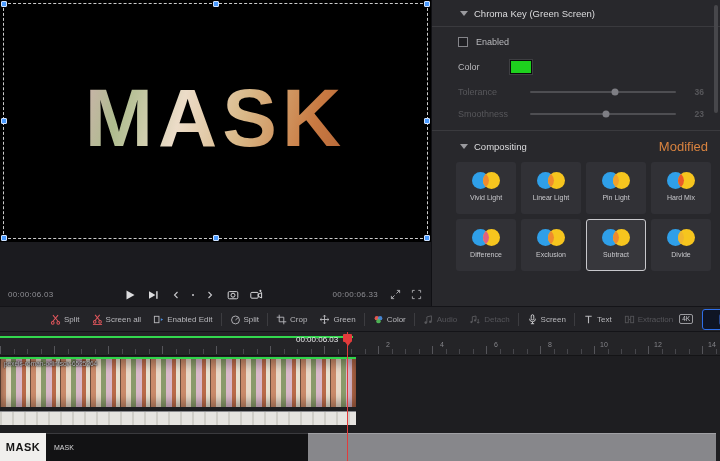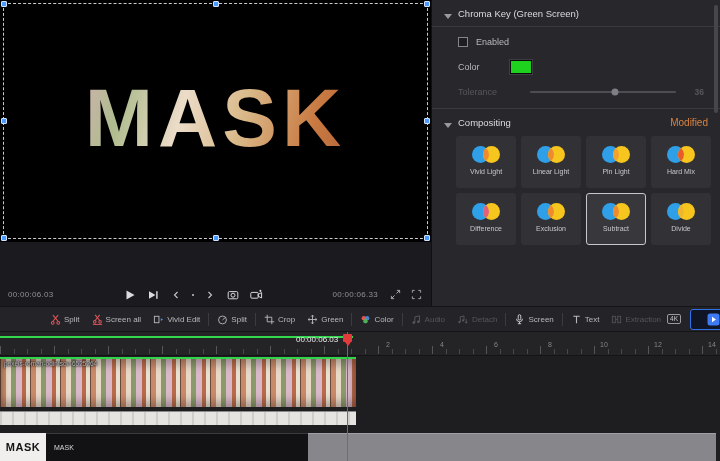--- a/index.html
+++ b/index.html
@@ -18,34 +18,34 @@
     -webkit-background-clip:text;background-clip:text;color:transparent;}
   .transport{position:absolute;left:0;top:283px;width:431px;height:23px;display:flex;align-items:center;padding:0 8px;}
   .tc{font-size:8px;color:#8f8f94;letter-spacing:.3px;}
   .controls{display:flex;align-items:center;gap:9px;margin:0 auto;}
   .ctl{display:flex;align-items:center;justify-content:center;width:14px;height:14px;}
   .dot{width:2px;height:2px;border-radius:50%;background:#c8c8cc;}
   .view-icons{display:flex;align-items:center;gap:7px;margin-left:10px;}
 
   
   .right-panel{position:absolute;left:431px;top:0;width:289px;height:306px;background:#28282c;border-left:1px solid #101014;}
-  .sec-head{display:flex;align-items:flex-end;gap:6px;padding:8px 12px 7px 12px;font-size:9.5px;color:#dcdcde;}
+  .sec-head{display:flex;align-items:center;gap:6px;padding:8px 12px 7px 28px;font-size:9.5px;color:#dcdcde;}
   .tri{width:0;height:0;border-left:4px solid transparent;border-right:4px solid transparent;border-top:5px solid #9a9a9e;}
   .divider{height:1px;background:#3a3a3e;}
   .row-check{display:flex;align-items:center;gap:8px;padding:10px 12px 4px 26px;font-size:9px;color:#b8b8bc;}
   .checkbox{width:10px;height:10px;border:1px solid #85858a;background:#1e1e22;}
   .row-color{display:flex;align-items:center;padding:9px 12px 4px 26px;font-size:9px;color:#b8b8bc;}
   .row-color .lab{width:52px;}
   .swatch{width:22px;height:14px;border:1px solid #0a0a0a;outline:1px solid #3e3e42;}
   .prow{display:flex;align-items:center;padding:9px 16px 3px 26px;}
   .plabel{width:62px;font-size:9px;color:#57575b;}
   .ptrack{position:relative;flex:1;height:2px;background:#4e4e52;margin:0 10px;border-radius:1px;}
   .phandle{position:absolute;top:50%;width:7px;height:7px;border-radius:50%;background:#7e7e84;transform:translate(-50%,-50%);}
   .pval{width:18px;text-align:right;font-size:8.5px;color:#57575b;font-weight:bold;}
-  .badge{margin-left:auto;font-size:10px;color:#d9833f;}
+  .badge{margin-left:auto;font-size:13px;color:#d9833f;}
   .blend-label{padding:7px 12px 6px 26px;font-size:9px;color:#c2c2c6;}
   .tiles{display:grid;grid-template-columns:repeat(4,60px);gap:5px;padding:1px 0 0 24px;}
   .tile{height:52px;background:#313136;border:1px solid transparent;border-radius:3px;text-align:center;}
   .tile.selected{border-color:#c8c8cc;background:#37373c;}
   .bicon{position:relative;width:28px;height:18px;margin:9px auto 4px;}
   .bicon i{position:absolute;top:0;width:17px;height:17px;border-radius:50%;display:block;}
   .c1{left:0;background:#2f9fe8;}
   .c2{left:11px;background:#f6c51e;}
   .lens{left:11px;overflow:hidden;}
   .lens::before{content:"";position:absolute;left:-11px;top:0;width:17px;height:17px;border-radius:50%;background:var(--ov,#ef8a2e);}
@@ -185,20 +185,27 @@
     </div>
 
     <div class="prow">
       <span class="plabel">Tolerance</span>
       <span class="ptrack">
         <span class="phandle" style="left: 58%;"></span>
       </span>
       <span class="pval">36</span>
     </div>
 
+    <div class="prow">
+      <span class="plabel">Smoothness</span>
+      <span class="ptrack">
+        <span class="phandle" style="left: 52%;"></span>
+      </span>
+      <span class="pval">23</span>
+    </div>
 
     <div style="height:8px"></div>
     <div class="divider"></div>
 
     <div class="sec-head">
       <span class="tri"></span>
       <span>Compositing</span>
       <span class="badge">Modified</span>
     </div>
 
@@ -296,21 +303,21 @@
           </span>
           <span>Screen all</span>
         </div>
         <div class="tb-item">
           <span class="tb-icon">
             <svg width="11" height="11" viewBox="0 0 12 12" fill="none" stroke="#b8b8bc">
               <rect x="1.5" y="2.5" width="5" height="7"></rect>
               <path d="M8.5 4.5 L11 6 L8.5 7.5 Z" fill="#4a8fe2" stroke="none"></path>
             </svg>
           </span>
-          <span>Vivid Edit</span>
+          <span>Enabled Edit</span>
         </div>
         <div class="tb-div"></div>
         <div class="tb-item">
           <span class="tb-icon">
             <svg width="11" height="11" viewBox="0 0 12 12" fill="none" stroke="#b8b8bc">
               <circle cx="6" cy="6.5" r="4.3"></circle>
               <path d="M6 6.5 L8.6 4.2"></path>
             </svg>
           </span>
           <span>Split</span>

